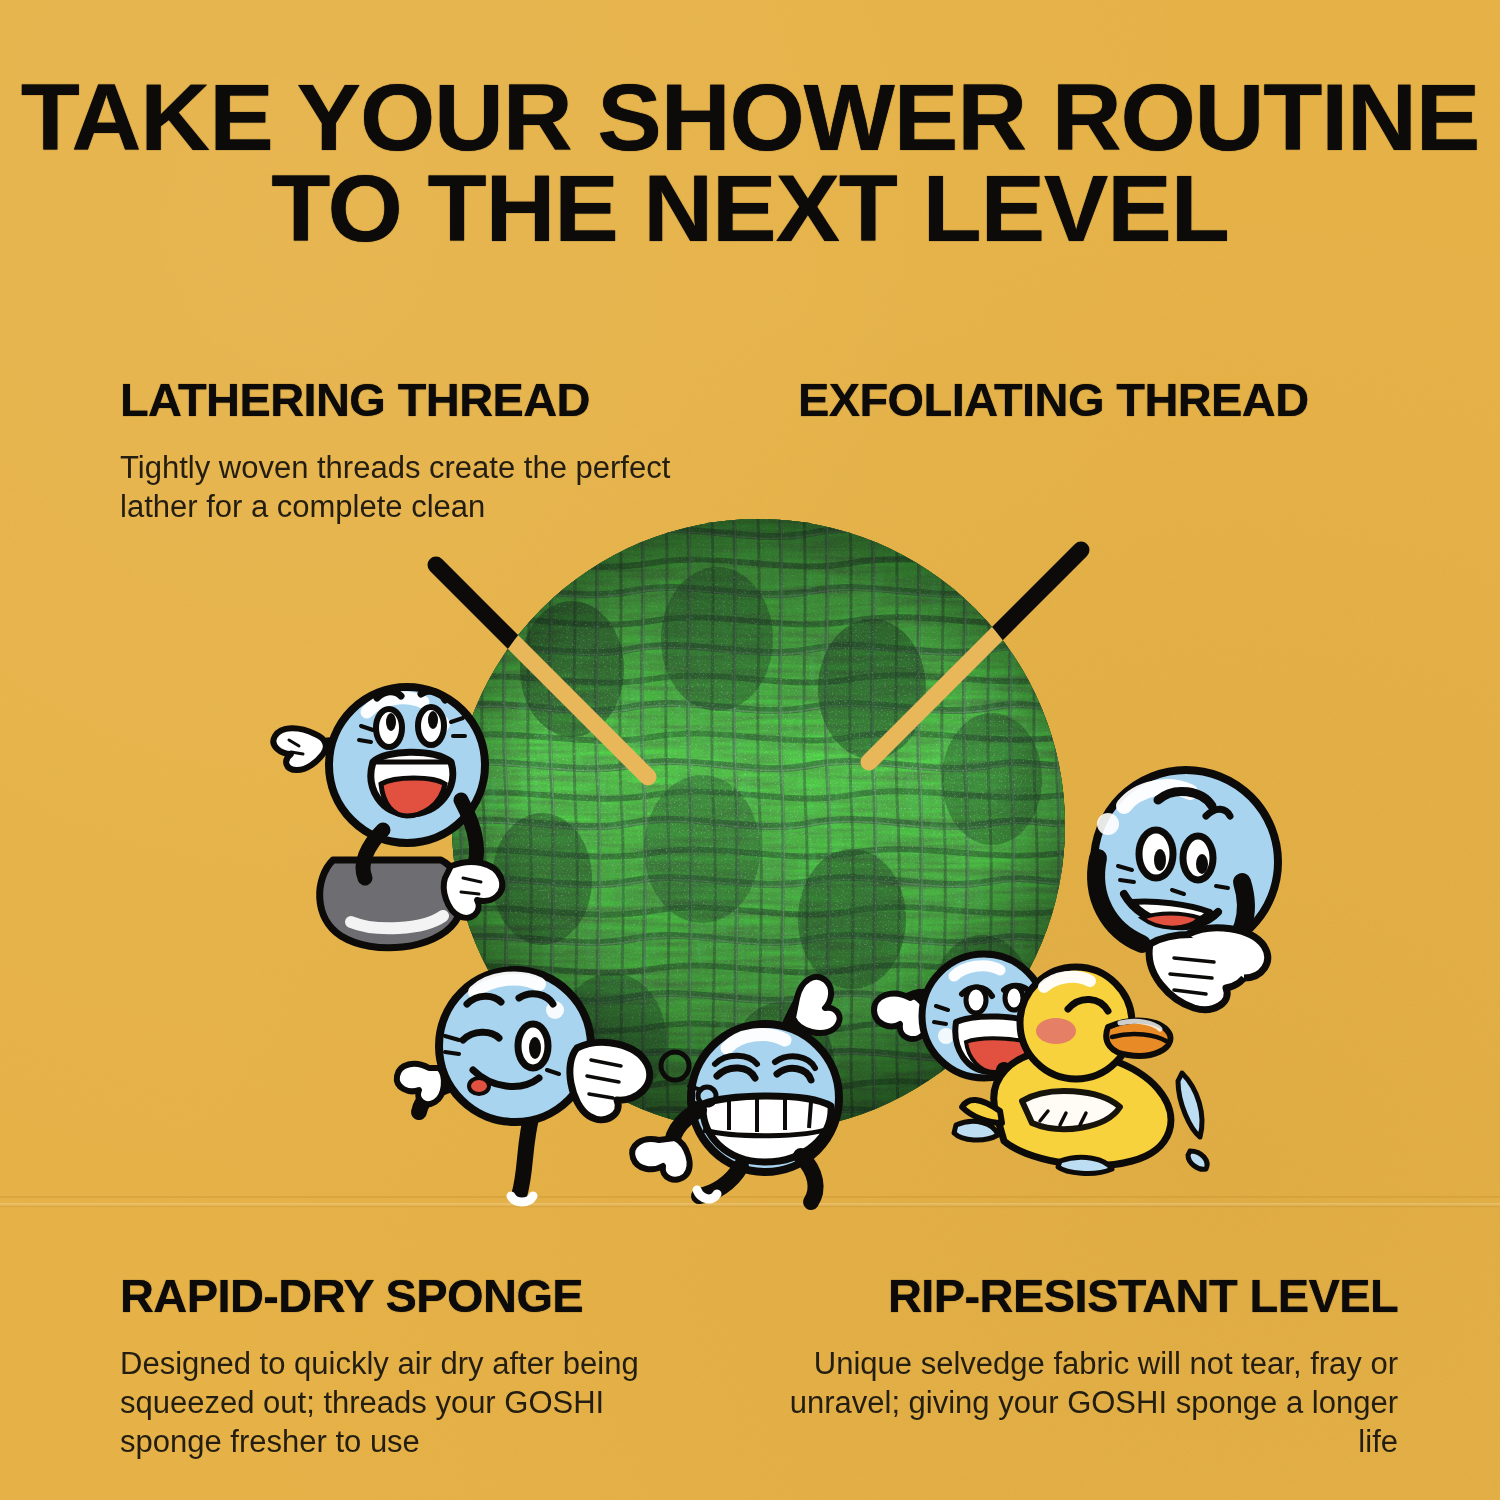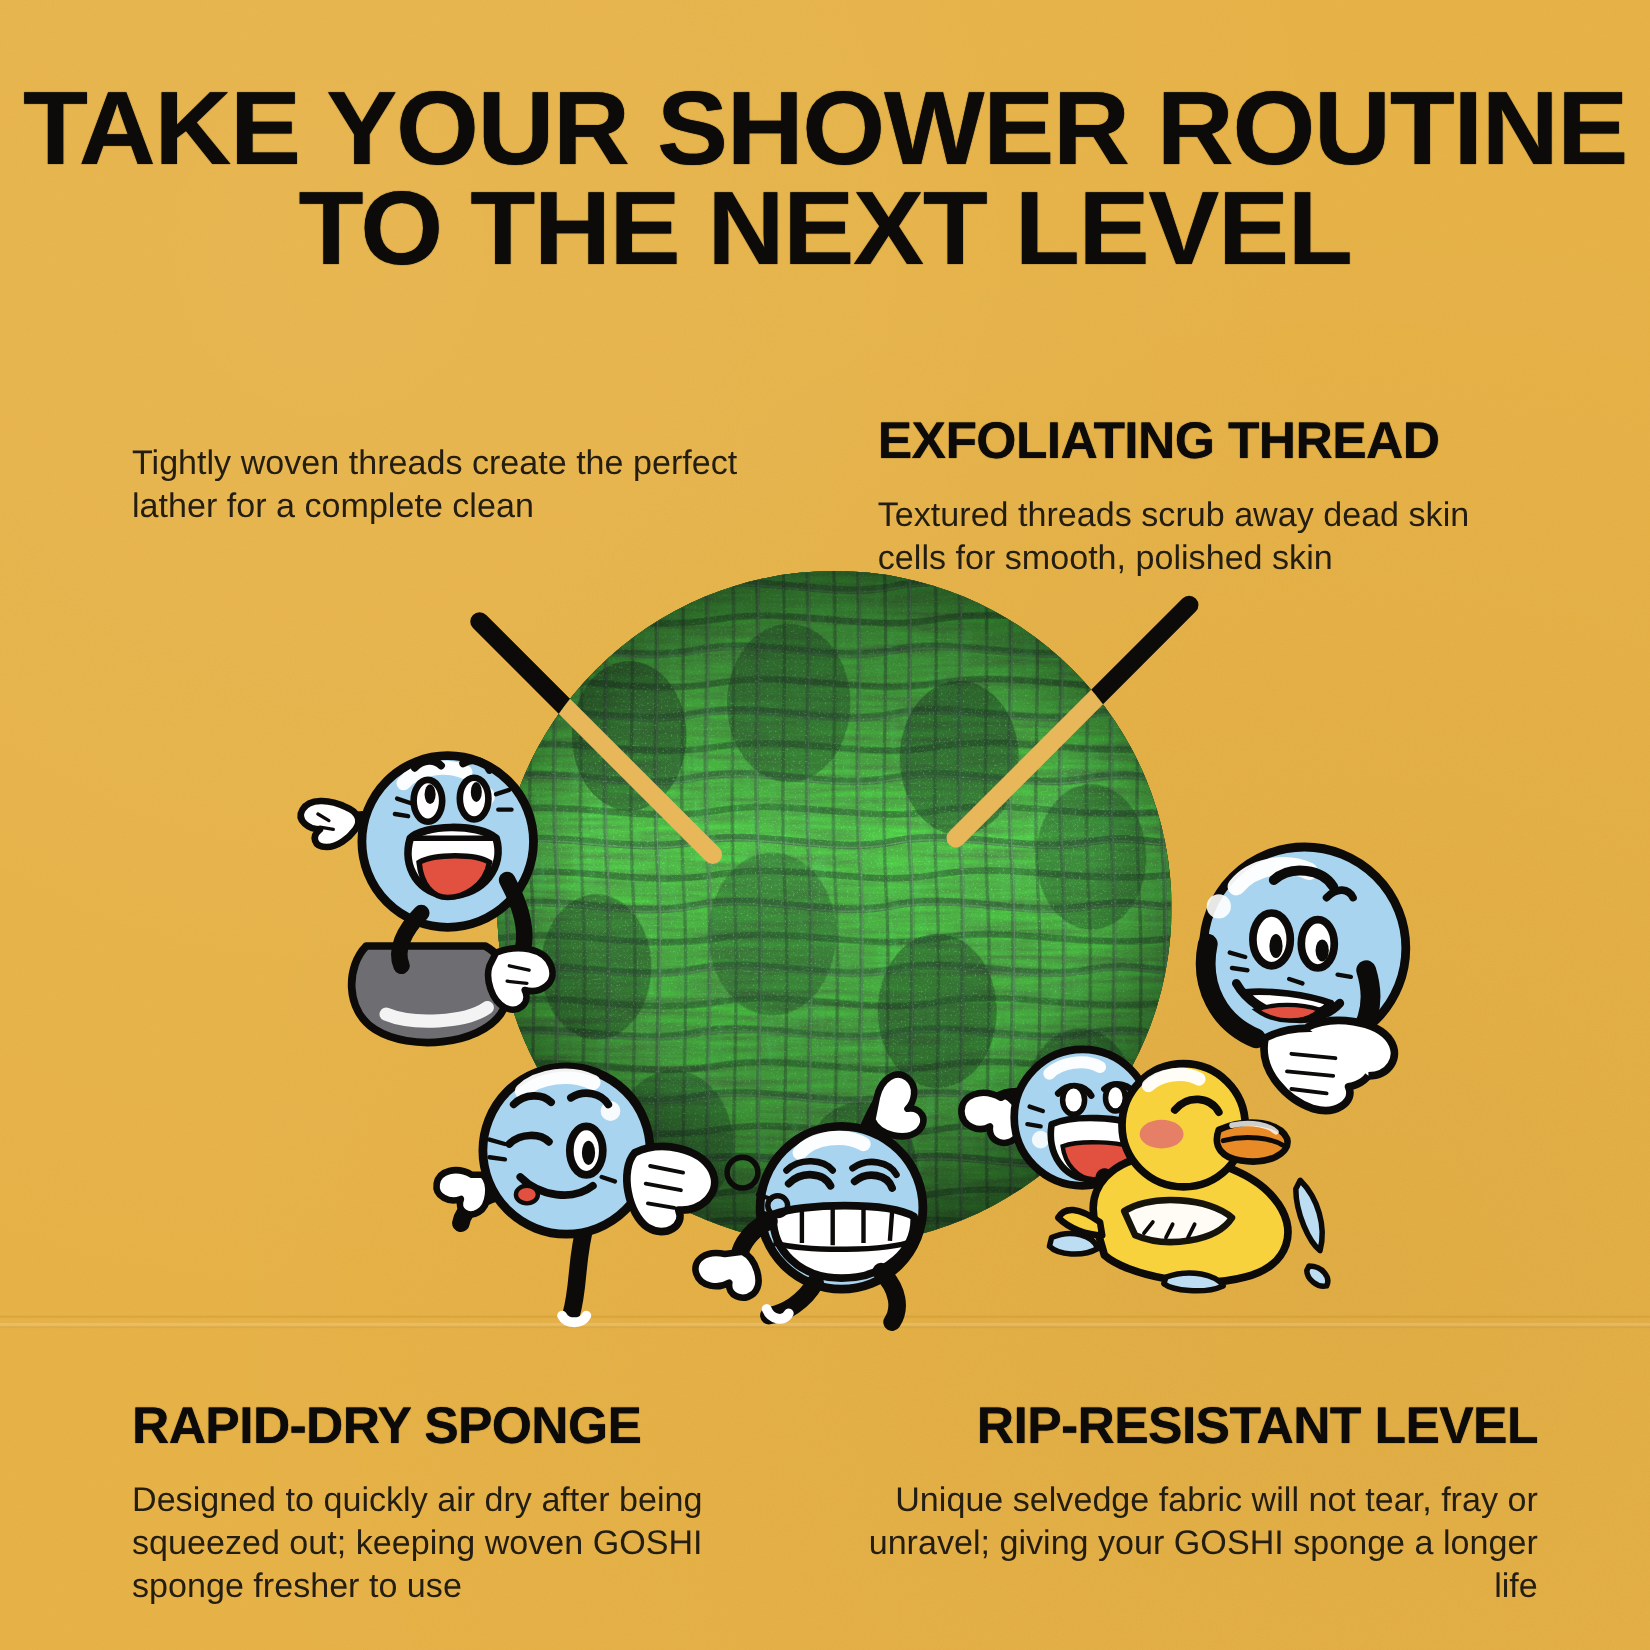--- a/index.html
+++ b/index.html
@@ -441,31 +441,31 @@
       <path d="M100 196 C 122 188, 146 194, 152 204 C 134 212, 106 208, 98 202 Z"></path>
     </g>
   </svg>
 
   <svg class="mascot" style="left:645px; top:1040px;" width="90" height="90" viewBox="0 0 90 90">
     <circle cx="30" cy="26" r="14" fill="none" stroke="#0c0b09" stroke-width="5"></circle>
     <circle cx="62" cy="56" r="9" fill="none" stroke="#0c0b09" stroke-width="5"></circle>
   </svg>
 
   <div class="feat" id="feat-lathering">
+    <h2>LATHERING THREAD</h2>
     <p>Tightly woven threads create the perfect lather for a complete clean</p>
   </div>
 
   <div class="feat" id="feat-exfoliating">
     <h2>EXFOLIATING THREAD</h2>
-    <p>Textured threads scrub away dead skin cells for smooth, polished skin</p>
   </div>
 
   <div class="feat" id="feat-rapiddry">
     <h2>RAPID-DRY SPONGE</h2>
-    <p>Designed to quickly air dry after being squeezed out; keeping woven GOSHI sponge fresher to use</p>
+    <p>Designed to quickly air dry after being squeezed out; threads your GOSHI sponge fresher to use</p>
   </div>
 
   <div class="feat" id="feat-rip">
     <h2>RIP-RESISTANT LEVEL</h2>
     <p>Unique selvedge fabric will not tear, fray or unravel; giving your GOSHI sponge a longer life</p>
   </div>
 
 </div>
 
 </body></html>

